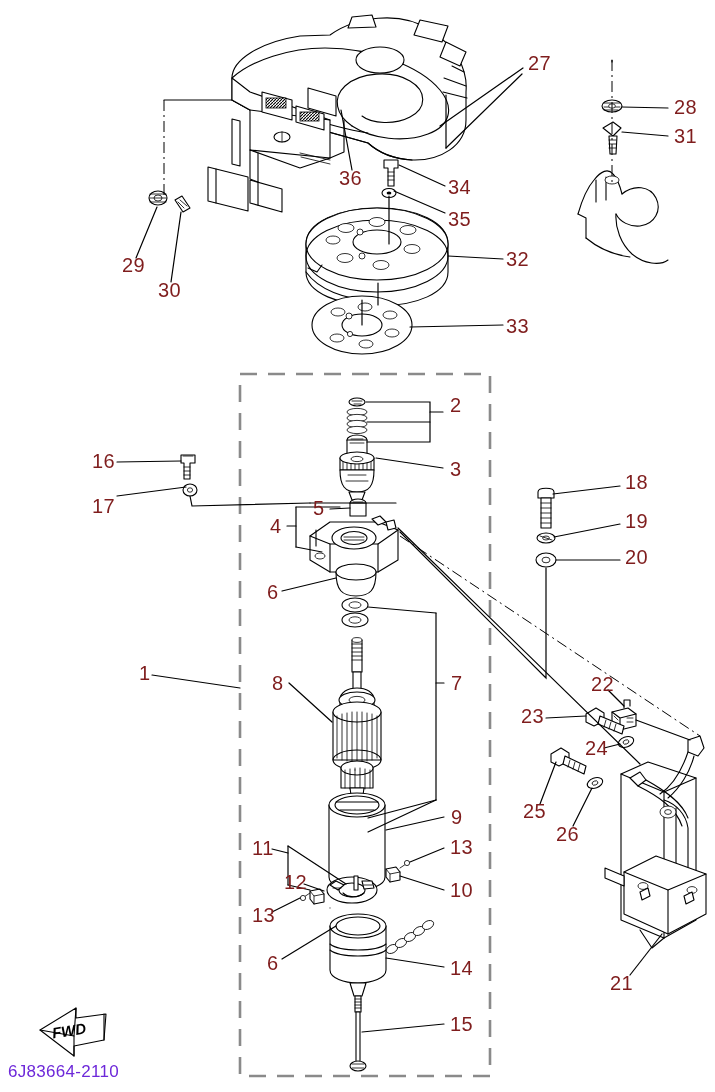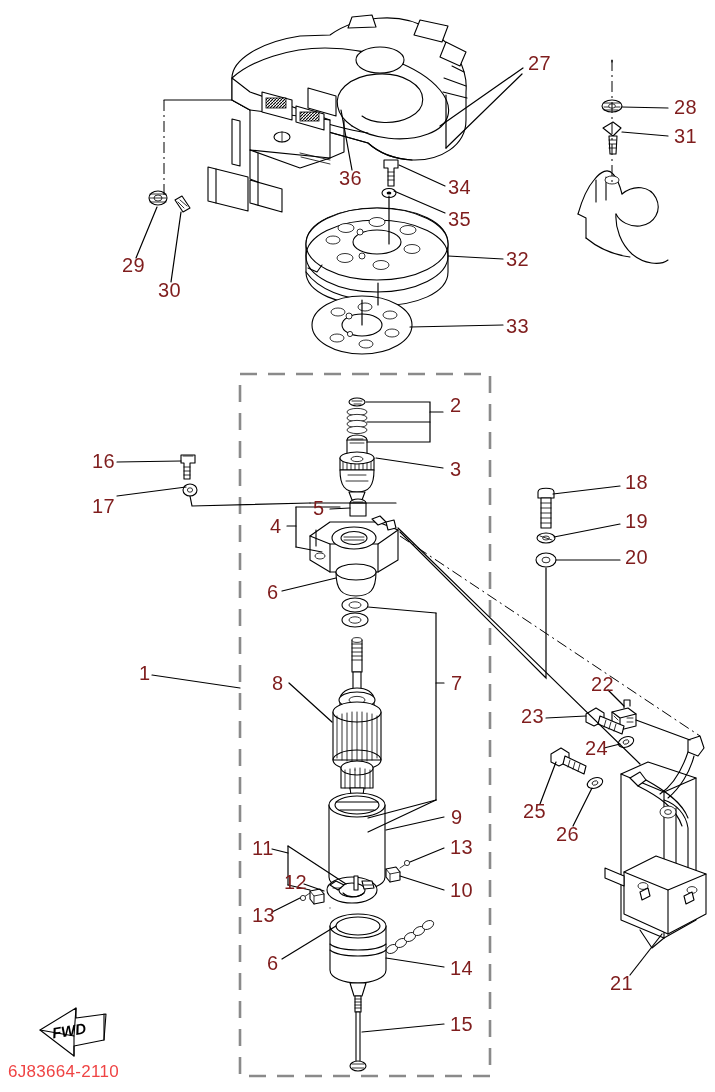--- a/index.html
+++ b/index.html
@@ -31,21 +31,21 @@
     letter-spacing: 0.5px;
     white-space: nowrap;
     line-height: 1;
   }
   .partno {
     position: absolute;
     left: 8px;
     top: 1062px;
     font-family: "Liberation Sans", sans-serif;
     font-size: 17px;
-    color: #ef4444;
+    color: #6d28d9;
     letter-spacing: 0.3px;
     white-space: nowrap;
   }
   .fwdtext {
     position: absolute;
     left: 52px;
     top: 1022px;
     font-family: "Liberation Sans", sans-serif;
     font-size: 15px;
     font-weight: bold;

